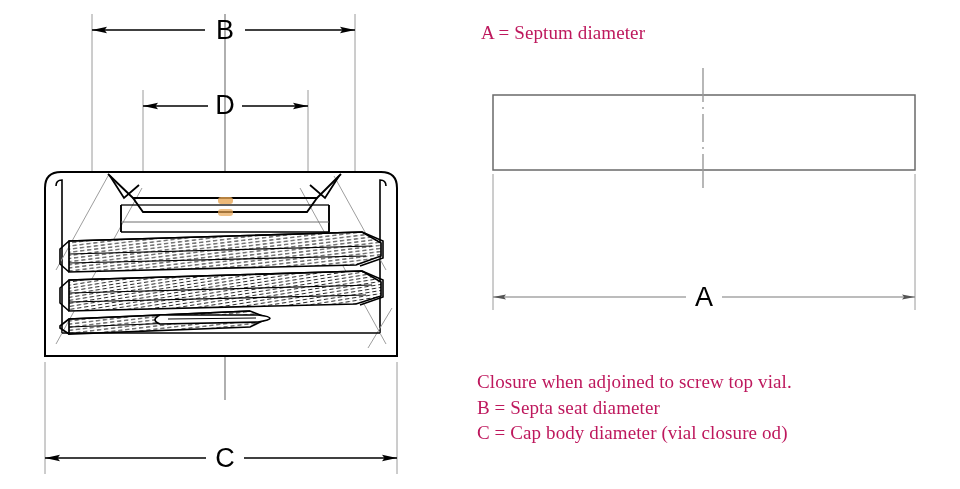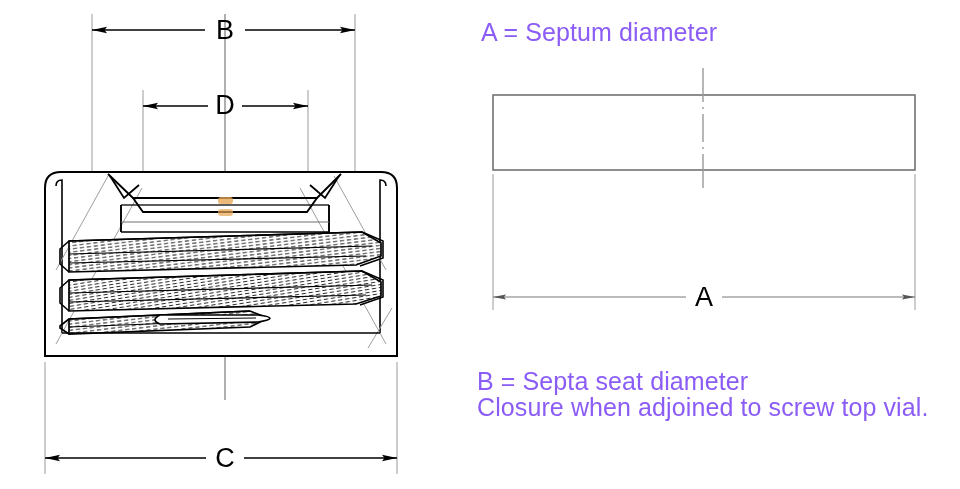--- a/index.html
+++ b/index.html
@@ -26,23 +26,23 @@
     height: 489px;
   }
   .dim-text {
     font-family: "Liberation Sans", sans-serif;
     font-size: 27px;
     fill: #000000;
     text-anchor: middle;
   }
   .body-text {
     position: absolute;
-    font-family: Liberation Sans, sans-serif;
-    color: #8b5cf6;
-    font-size: 25px;
+    font-family: Liberation Serif, serif;
+    color: #be185d;
+    font-size: 19px;
     line-height: 25.5px;
     white-space: nowrap;
     letter-spacing: 0.1px;
   }
   #septum-label {
     left: 481px;
     top: 20px;
   }
   #legend-block {
     left: 477px;
@@ -204,17 +204,18 @@
         <line x1="493" y1="297" x2="686" y2="297" stroke="#7a7a7a" stroke-width="1.1" marker-start="url(#arrLthin)"></line>
         <line x1="722" y1="297" x2="915" y2="297" stroke="#7a7a7a" stroke-width="1.1" marker-end="url(#arrRthin)"></line>
         <text class="dim-text" x="704" y="306">A</text>
       </g>
     </g>
   </svg>
 
   <div class="body-text" id="septum-label">A = Septum diameter</div>
 
   <div class="body-text" id="legend-block">
+    <div>Closure when adjoined to screw top vial.</div>
     <div>B = Septa seat diameter</div>
-    <div>Closure when adjoined to screw top vial.</div>
+    <div>C = Cap body diameter (vial closure od)</div>
   </div>
 
 </div>
 
 </body></html>

